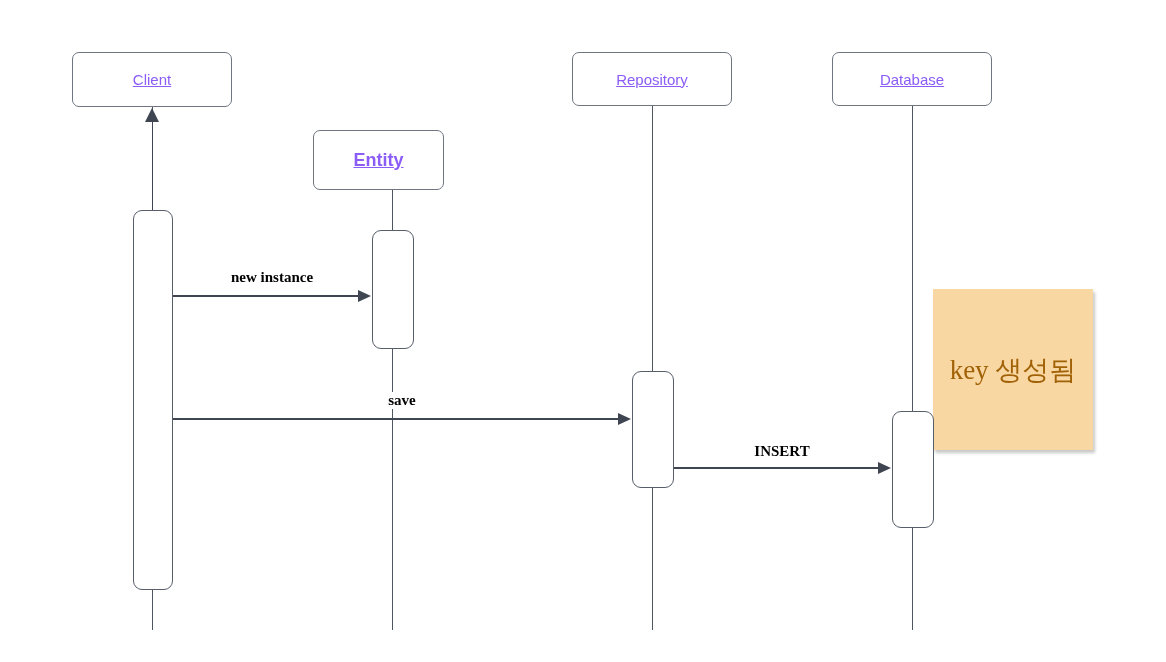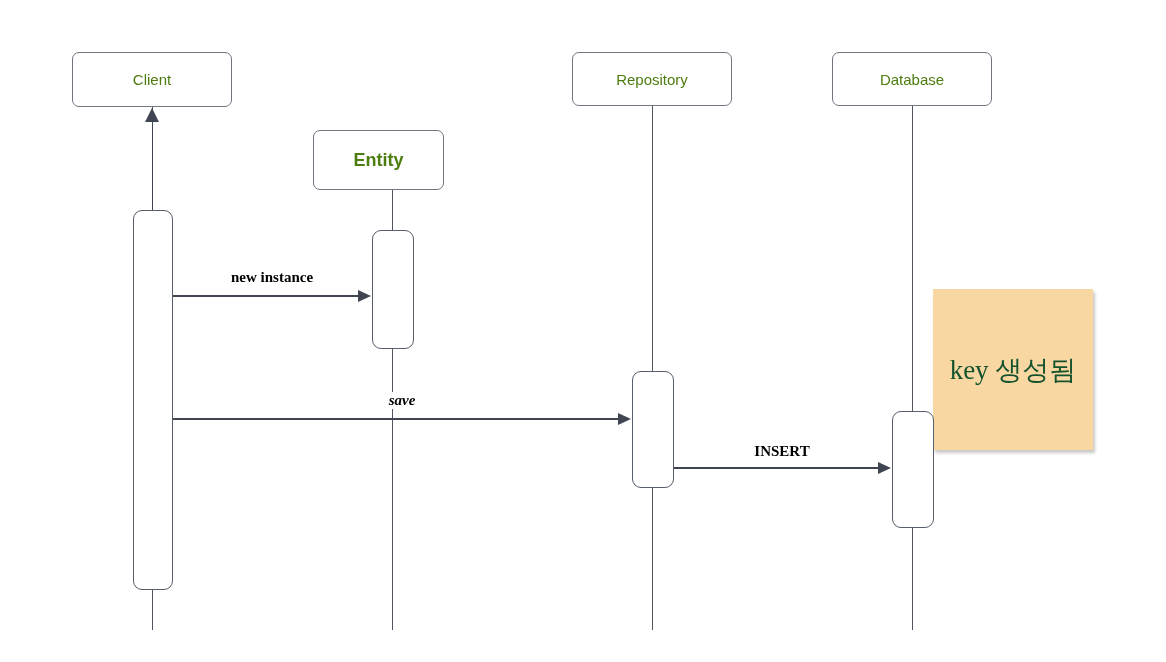--- a/index.html
+++ b/index.html
@@ -13,21 +13,21 @@
   
   .hbox{
     position:absolute;
     box-sizing:border-box;
     background:#ffffff;
     border:1.5px solid #6f7680;
     border-radius:7px;
     display:flex;align-items:center;justify-content:center;
   }
   .hbox .hlabel{
-    font-size:15px;color:#4d7c0f;
+    font-size:15px;color:#8b5cf6;text-decoration:underline;
   }
   .hbox .hlabel.bold{font-weight:bold;font-size:18px;}
   
   .lifeline{
     position:absolute;width:1.5px;background:#50565f;
   }
   
   .activation{
     position:absolute;box-sizing:border-box;
     background:#ffffff;border:1.5px solid #565e6a;border-radius:9px;
@@ -55,21 +55,21 @@
   }
   
   .note{
     position:absolute;
     background:#F9D7A3;
     box-shadow:2px 3px 3px rgba(0,0,0,0.22);
     display:flex;align-items:center;justify-content:center;
   }
   .note-text{
     font-family:"Liberation Serif","DejaVu Serif",serif;
-    font-size:27px;color:#14532d;white-space:nowrap;
+    font-size:27px;color:#a16207;white-space:nowrap;
   }
 </style>
 </head>
 <body>
 
 <div id="canvas">
 
   <div class="lifeline" style="left:151.5px;top:107px;height:523px;"></div>
   <div class="lifeline" style="left:391.5px;top:190px;height:440px;"></div>
   <div class="lifeline" style="left:651.5px;top:106px;height:524px;"></div>
@@ -97,21 +97,21 @@
   <div class="activation" style="left:632px;top:371px;width:42px;height:117px;"></div>
   <div class="activation" style="left:892px;top:411px;width:42px;height:117px;"></div>
 
   <div class="vline" style="left:151.5px;top:121px;height:89px;"></div>
   <div class="arrow-up" style="left:144.5px;top:108px;"></div>
 
   <div class="msg-label" style="left:272px;top:269px;">new instance</div>
   <div class="msg-line" style="left:173px;top:295px;width:187px;"></div>
   <div class="arrow-right" style="left:358px;top:290px;"></div>
 
-  <div class="msg-label" style="left:402px;top:392px;font-style:italic;">save</div>
+  <div class="msg-label" style="left:402px;top:392px;">save</div>
   <div class="msg-line" style="left:173px;top:418px;width:447px;"></div>
   <div class="arrow-right" style="left:618px;top:413px;"></div>
 
   <div class="msg-label" style="left:782px;top:443px;">INSERT</div>
   <div class="msg-line" style="left:674px;top:467px;width:205px;"></div>
   <div class="arrow-right" style="left:878px;top:462px;"></div>
 
 </div>
 
 </body></html>

